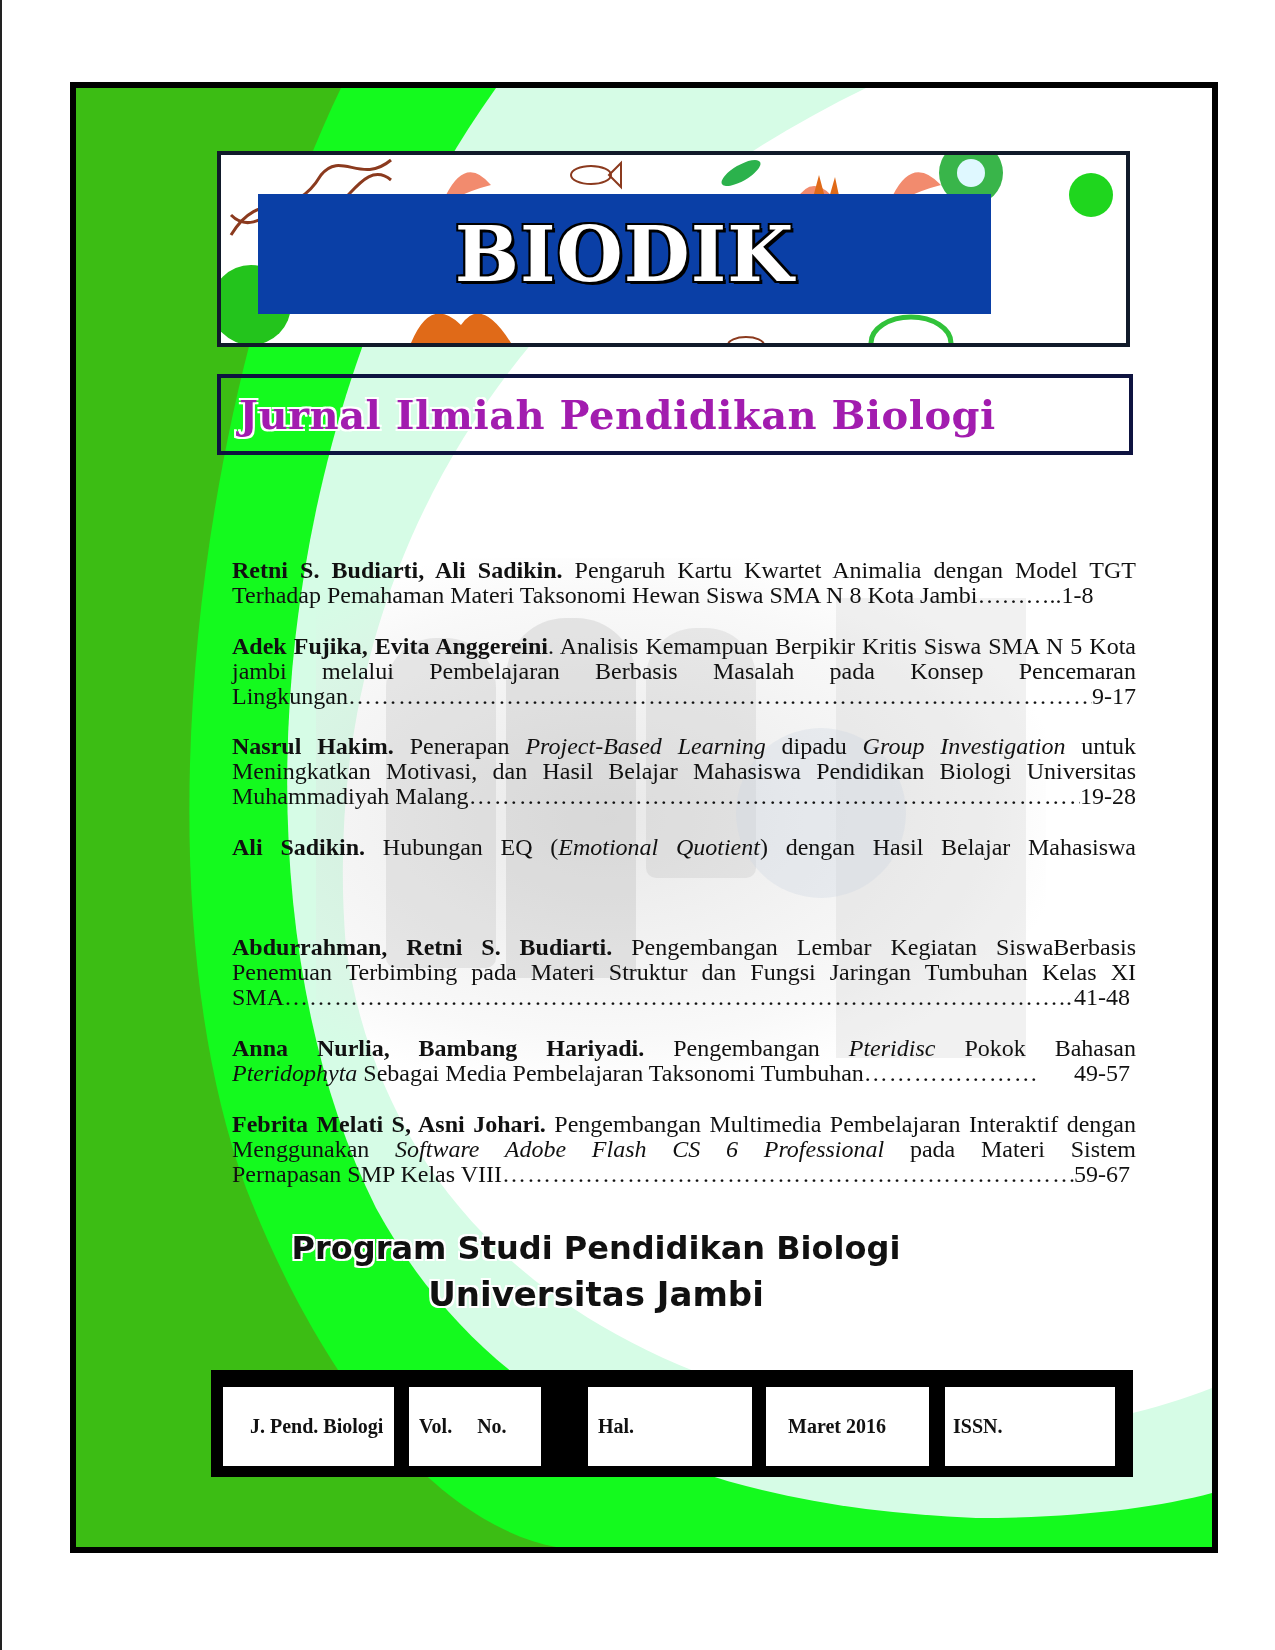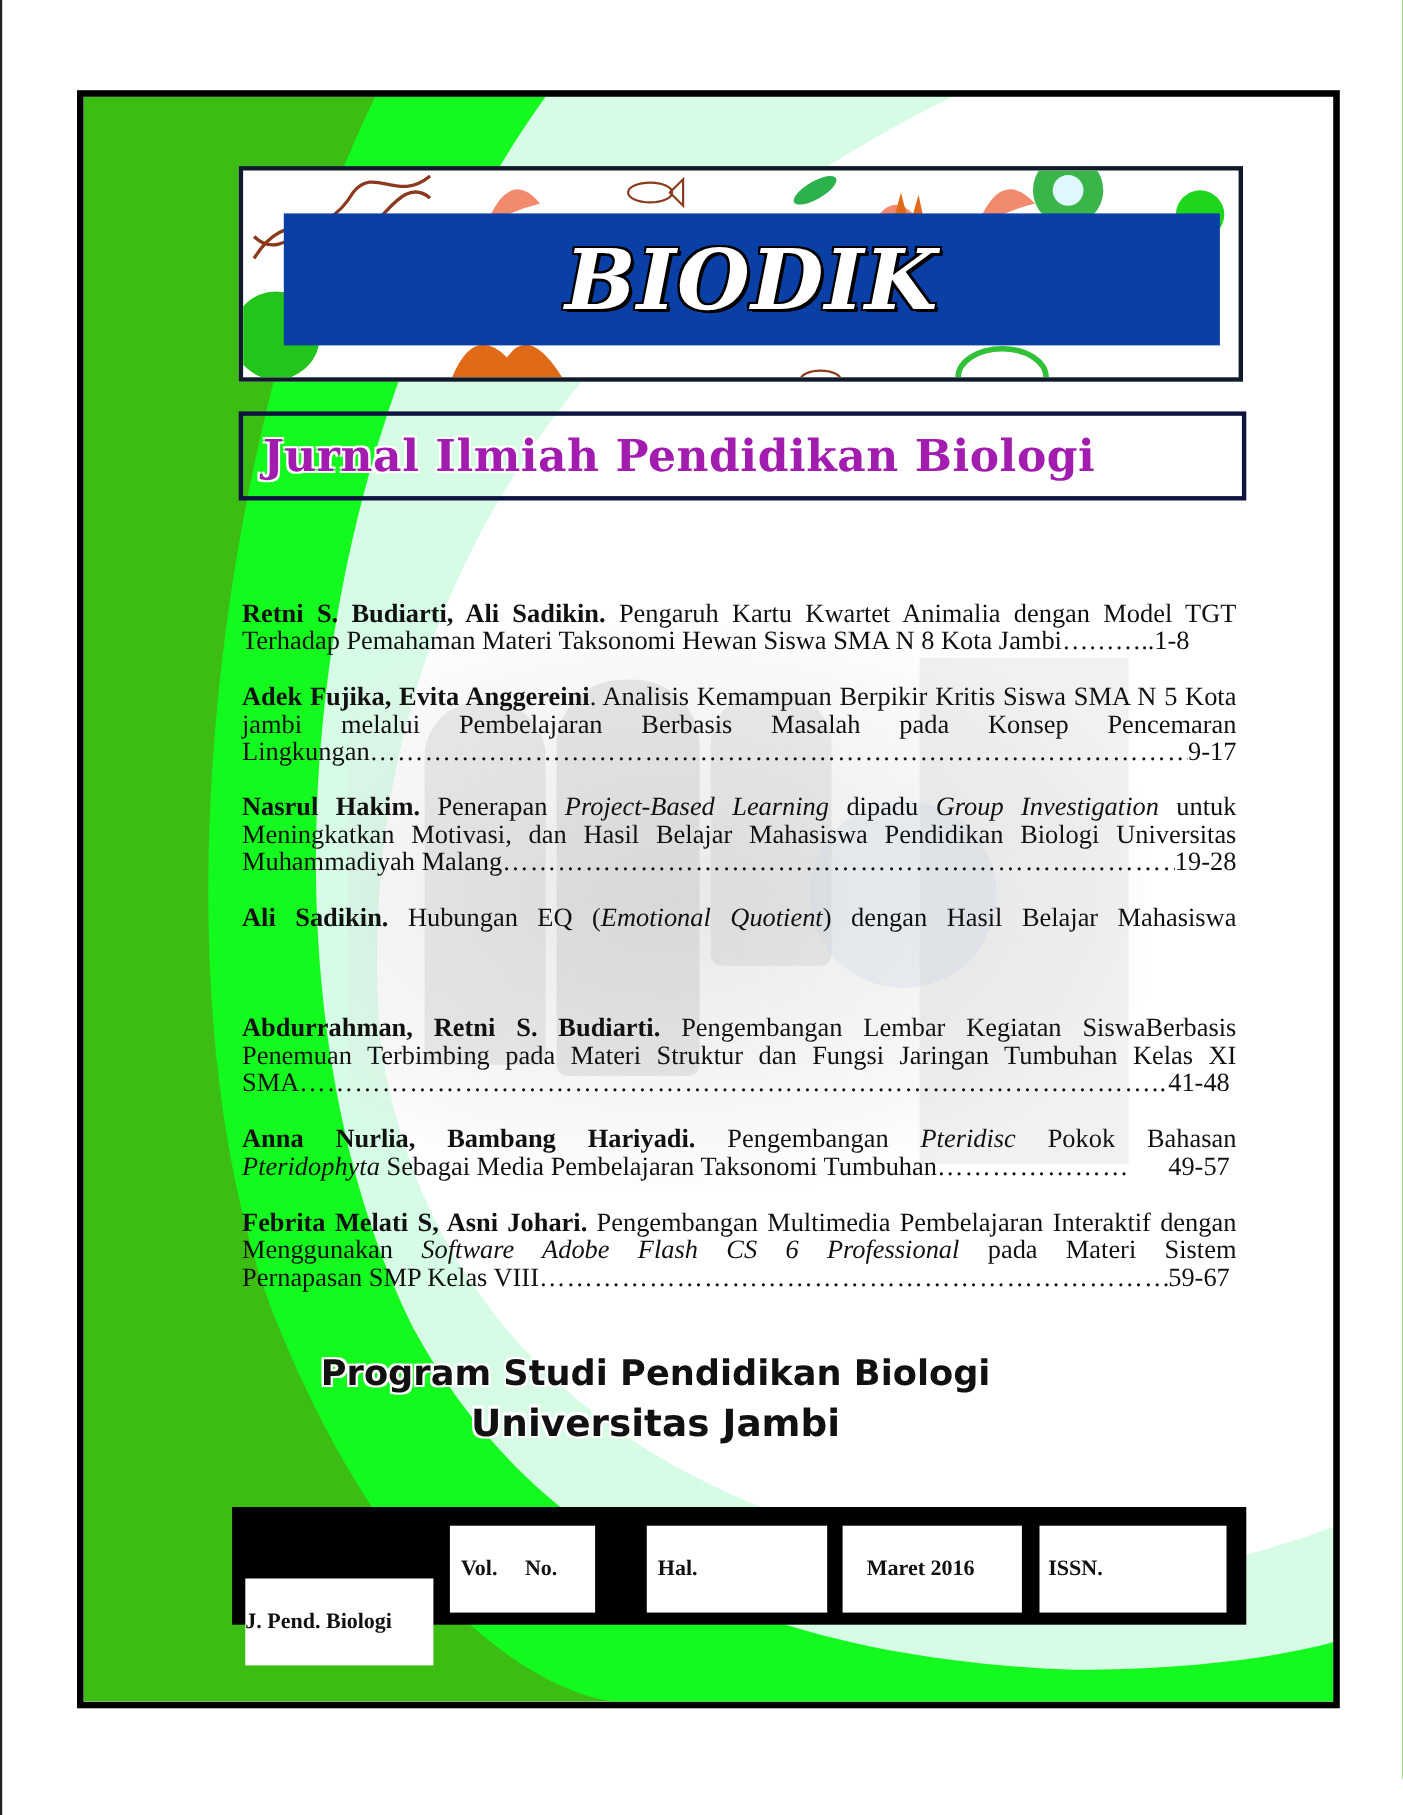--- a/index.html
+++ b/index.html
@@ -10,31 +10,31 @@
   .photo { position:absolute; left:240px; top:470px; width:730px; height:520px;
            background: radial-gradient(ellipse at 40% 50%, rgba(190,190,190,0.35), rgba(230,230,230,0.25) 60%, rgba(255,255,255,0) 75%); }
   .photo .globe { position:absolute; left:420px; top:170px; width:170px; height:170px; border-radius:50%; background:rgba(205,215,225,0.35); }
   .photo .person1 { position:absolute; left:70px; top:80px; width:110px; height:330px; border-radius:50px 50px 10px 10px; background:rgba(170,170,170,0.22); }
   .photo .person2 { position:absolute; left:190px; top:60px; width:130px; height:360px; border-radius:60px 60px 10px 10px; background:rgba(160,160,160,0.22); }
   .photo .person3 { position:absolute; left:330px; top:70px; width:110px; height:250px; border-radius:50px 50px 10px 10px; background:rgba(170,170,170,0.2); }
   .photo .shelf { position:absolute; left:520px; top:40px; width:190px; height:460px; background:rgba(200,200,200,0.25); }
 
   .banner { position:absolute; left:141px; top:63px; width:913px; height:196px; box-sizing:border-box; border:4px solid #111a2a; background:#ffffff; overflow:hidden; }
   .banner .doodle { position:absolute; }
-  .banner .bar { position:absolute; left:37px; top:39px; width:851px; height:120px; background:#0a3fa6; display:flex; align-items:center; justify-content:center;font-style:italic; }
+  .banner .bar { position:absolute; left:37px; top:39px; width:733px; height:120px; background:#0a3fa6; display:flex; align-items:center; justify-content:center; }
   .banner .title { font-family:"DejaVu Serif", serif; font-weight:bold; font-size:76px; color:#ffffff; letter-spacing:1px;
                    -webkit-text-stroke:3px #000; paint-order:stroke fill;
                    text-shadow: 3px 3px 0 #000, -2px -2px 0 #000, 2px -2px 0 #000, -2px 2px 0 #000; }
 
   .subtitle-box { position:absolute; left:141px; top:286px; width:916px; height:81px; box-sizing:border-box; border:4px solid #0e1340; display:flex; align-items:center; padding-left:18px; }
   .subtitle { font-family:"DejaVu Serif", serif; font-weight:bold; font-size:40px; color:#a21caf;
               text-shadow: 2px 2px 0 #fff, -2px -2px 0 #fff, 2px -2px 0 #fff, -2px 2px 0 #fff; letter-spacing:0.5px; }
 
   .toc { position:absolute; left:144px; top:458px; width:904px; font-size:24px; line-height:25px; color:#111; }
-  .entry { text-align:justify; margin:0; }
+  .entry { text-align:justify; margin:12px; }
   .entry b { font-weight:bold; }
   .e0 { position:absolute; top:0; left:0; width:904px; }
   .e1 { position:absolute; top:76px; left:0; width:904px; }
   .e2 { position:absolute; top:176px; left:0; width:904px; }
   .e3 { position:absolute; top:277px; left:0; width:904px; }
   .e4 { position:absolute; top:377px; left:0; width:904px; }
   .e5 { position:absolute; top:478px; left:0; width:904px; }
   .e6 { position:absolute; top:554px; left:0; width:904px; }
   .last-line { display:flex; justify-content:space-between; white-space:nowrap; overflow:hidden; }
   .last-line .dots { flex:1; overflow:hidden; white-space:nowrap; letter-spacing:1px; }
@@ -174,21 +174,21 @@
           <span>59-67</span>
       </div>
     </div>
 
   </div>
 
   <div class="dept prog">Program Studi Pendidikan Biologi</div>
   <div class="dept univ">Universitas Jambi</div>
 
   <div class="footer-table">
-    <div class="cell" style="left:12px;width:171px;padding-left:0;margin-top:48px;">
+    <div class="cell" style="left:12px;width:171px;padding-left:27px;">
       <span>J. Pend. Biologi</span>
     </div>
     <div class="cell" style="left:198px;width:132px;">
       <span>Vol.     No.</span>
     </div>
     <div class="cell" style="left:377px;width:164px;">
       <span>Hal.</span>
     </div>
     <div class="cell" style="left:555px;width:163px;padding-left:22px;">
       <span>Maret 2016</span>

